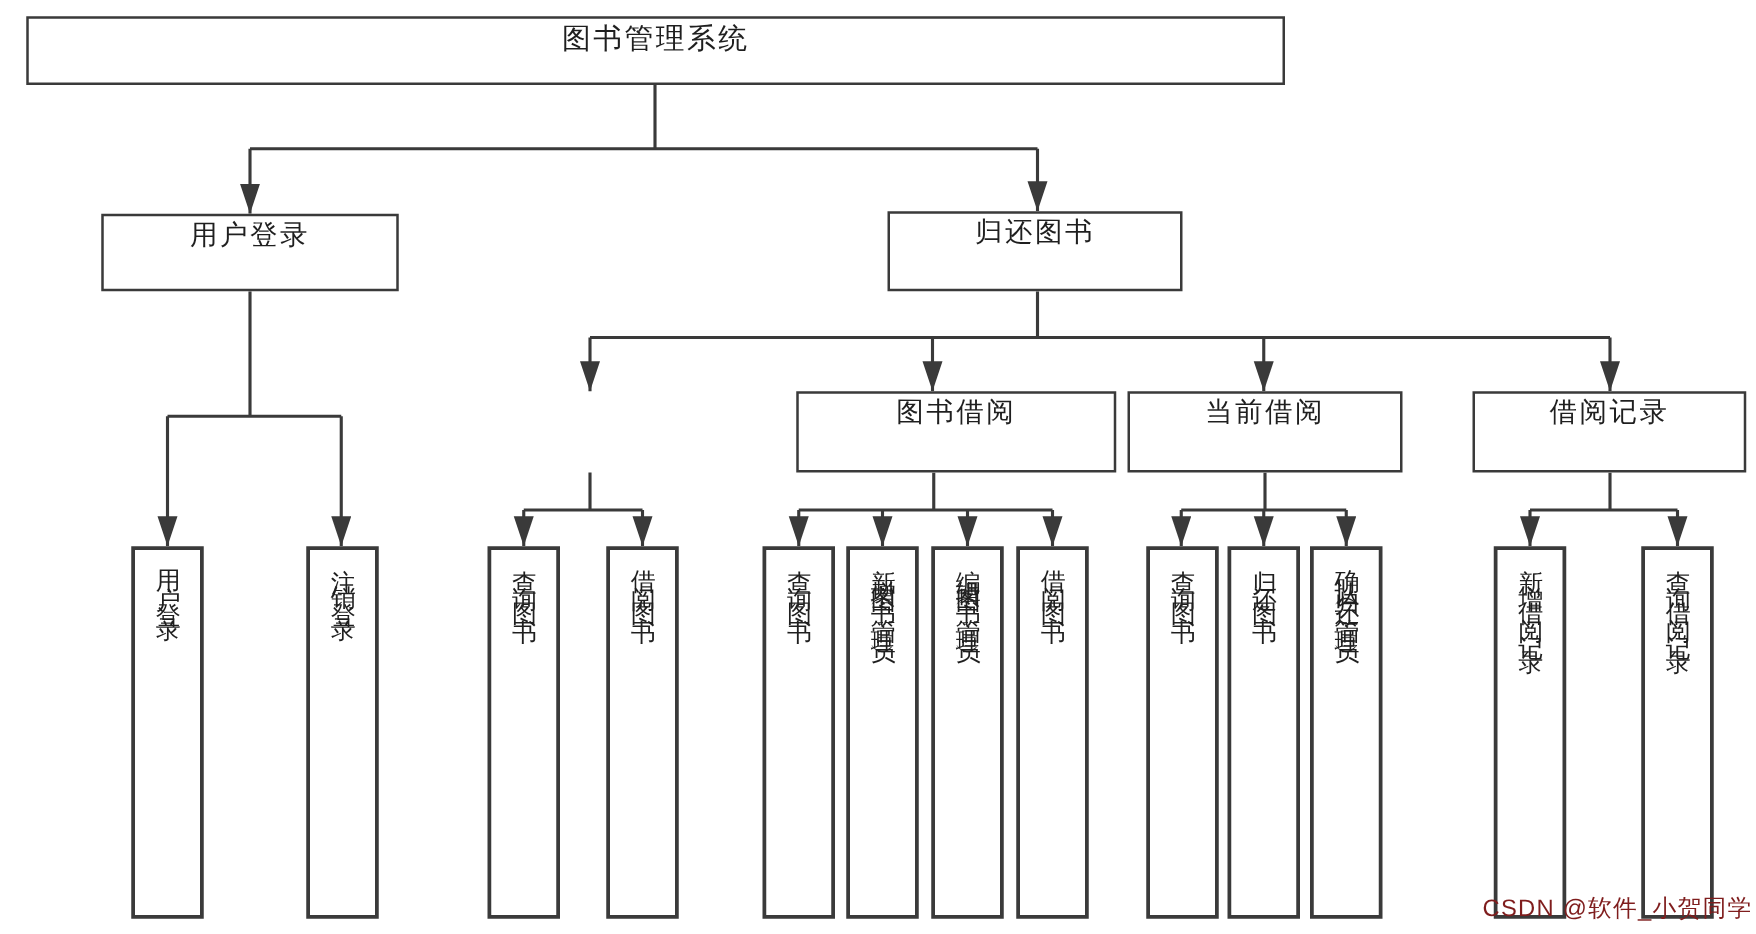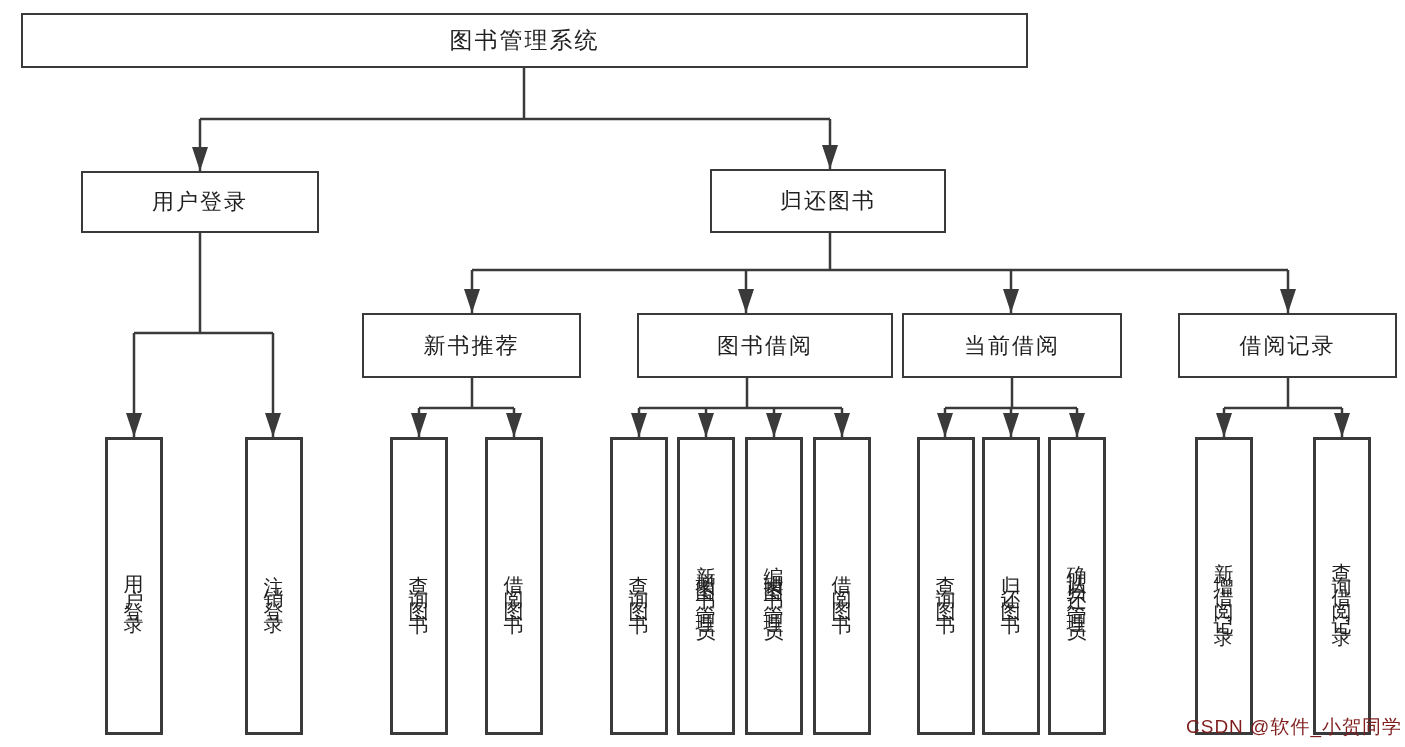--- a/index.html
+++ b/index.html
@@ -20,21 +20,21 @@
     position: absolute;
     left: 0; top: 0;
     width: 1405px; height: 747px;
   }
   .box {
     position: absolute;
     box-sizing: border-box;
     background: #ffffff;
     border: 2px solid #3a3a3a;
     display: flex;
-    align-items: center;
+    align-items: flex-start;
     justify-content: center;
     text-align: center;
   }
   .root-box  { font-size: 23px; letter-spacing: 2px; }
   .lvl-box   { font-size: 22px; letter-spacing: 2px; }
   .leaf-box  { border-width: 3px; overflow: hidden; }
   .leaf-box .v {
     writing-mode: vertical-rl;
     line-height: 1;
     font-size: 20px;
@@ -101,23 +101,20 @@
     <span>图书管理系统</span>
   </div>
 
   <div class="box lvl-box" style="left:81px;top:171px;width:238px;height:62px">
     <span>用户登录</span>
   </div>
   <div class="box lvl-box" style="left:710px;top:169px;width:236px;height:64px">
     <span>归还图书</span>
   </div>
 
-  <div class="box lvl-box" style="left:362px;top:313px;width:219px;height:65px">
-    <span>新书推荐</span>
-  </div>
   <div class="box lvl-box" style="left:637px;top:313px;width:256px;height:65px">
     <span>图书借阅</span>
   </div>
   <div class="box lvl-box" style="left:1178px;top:313px;width:219px;height:65px">
     <span>借阅记录</span>
   </div>
   <div class="box lvl-box" style="left:902px;top:313px;width:220px;height:65px">
     <span>当前借阅</span>
   </div>
 

